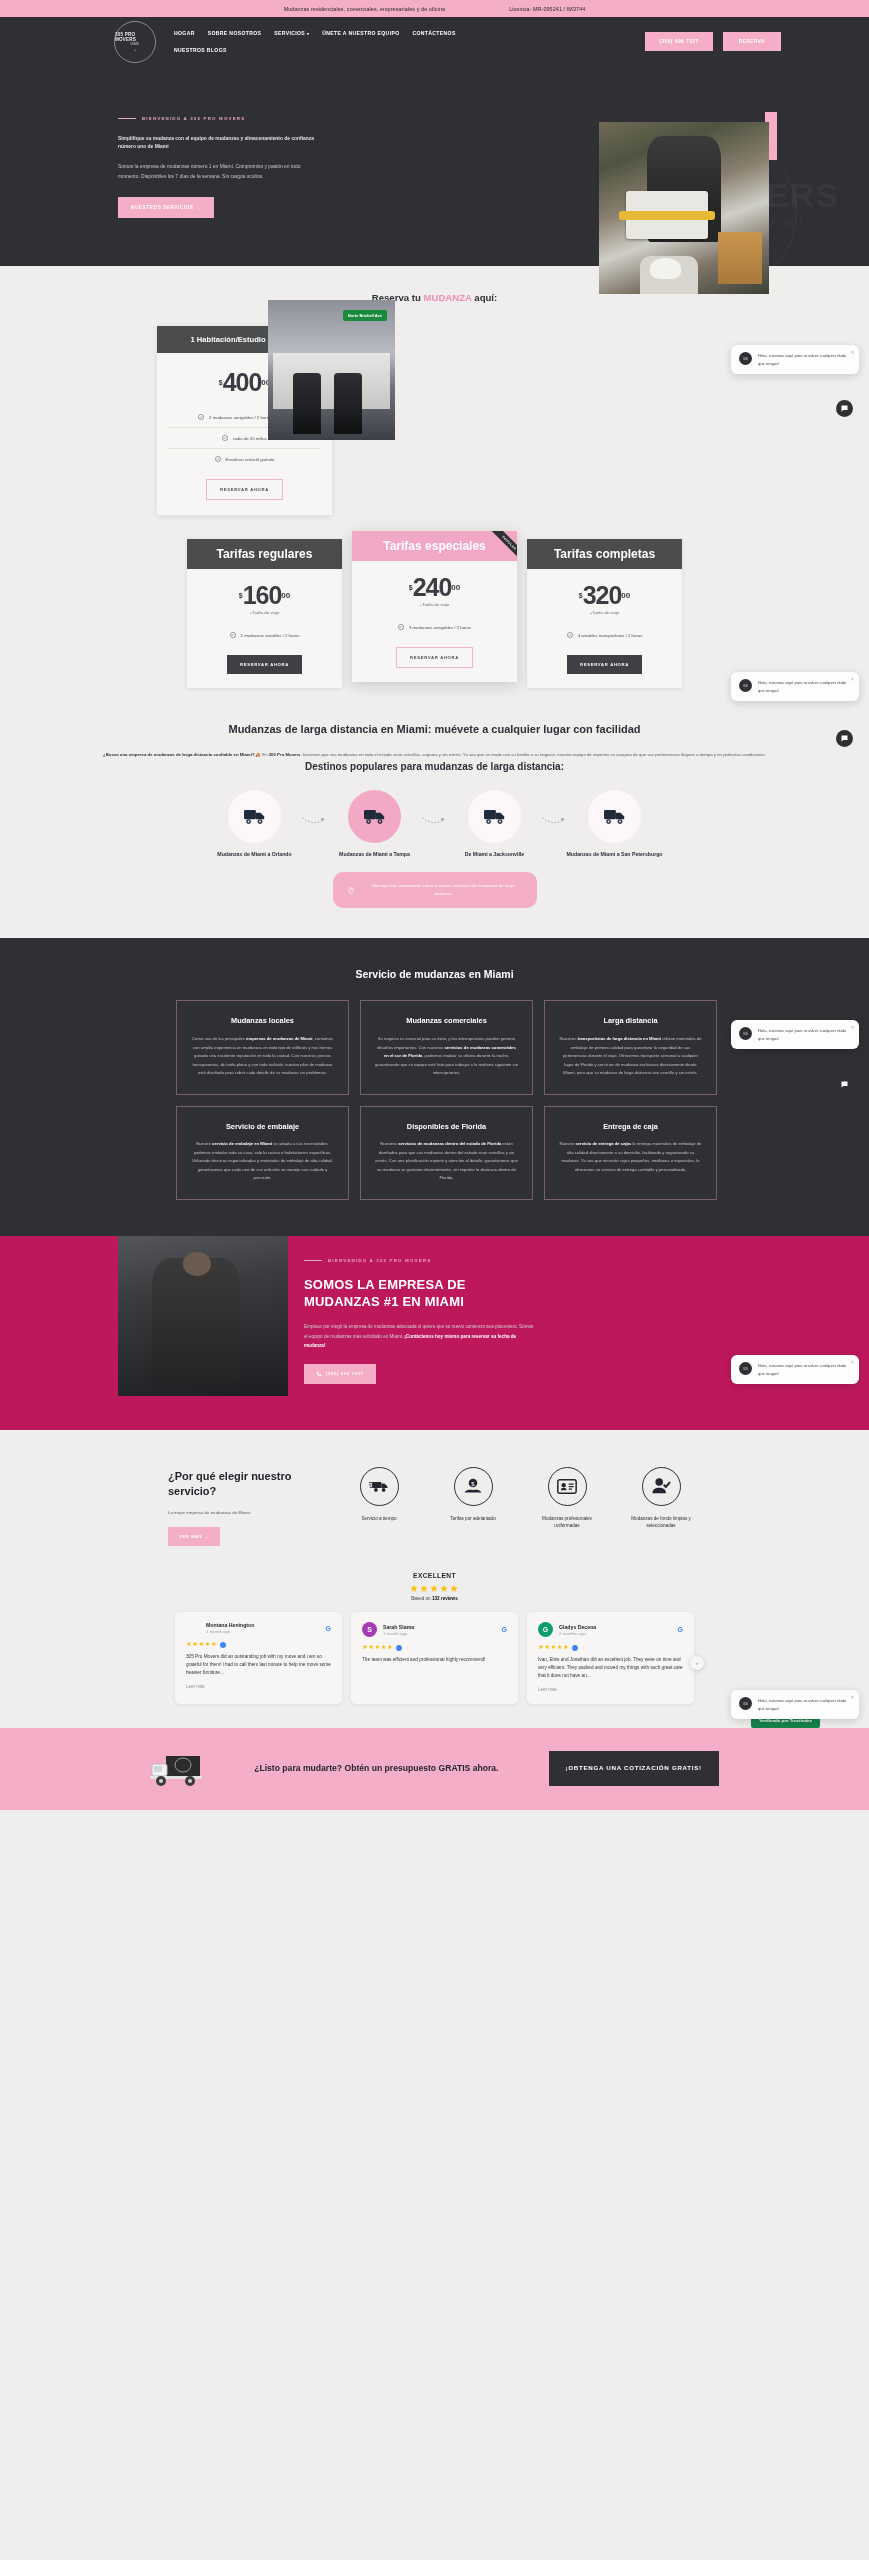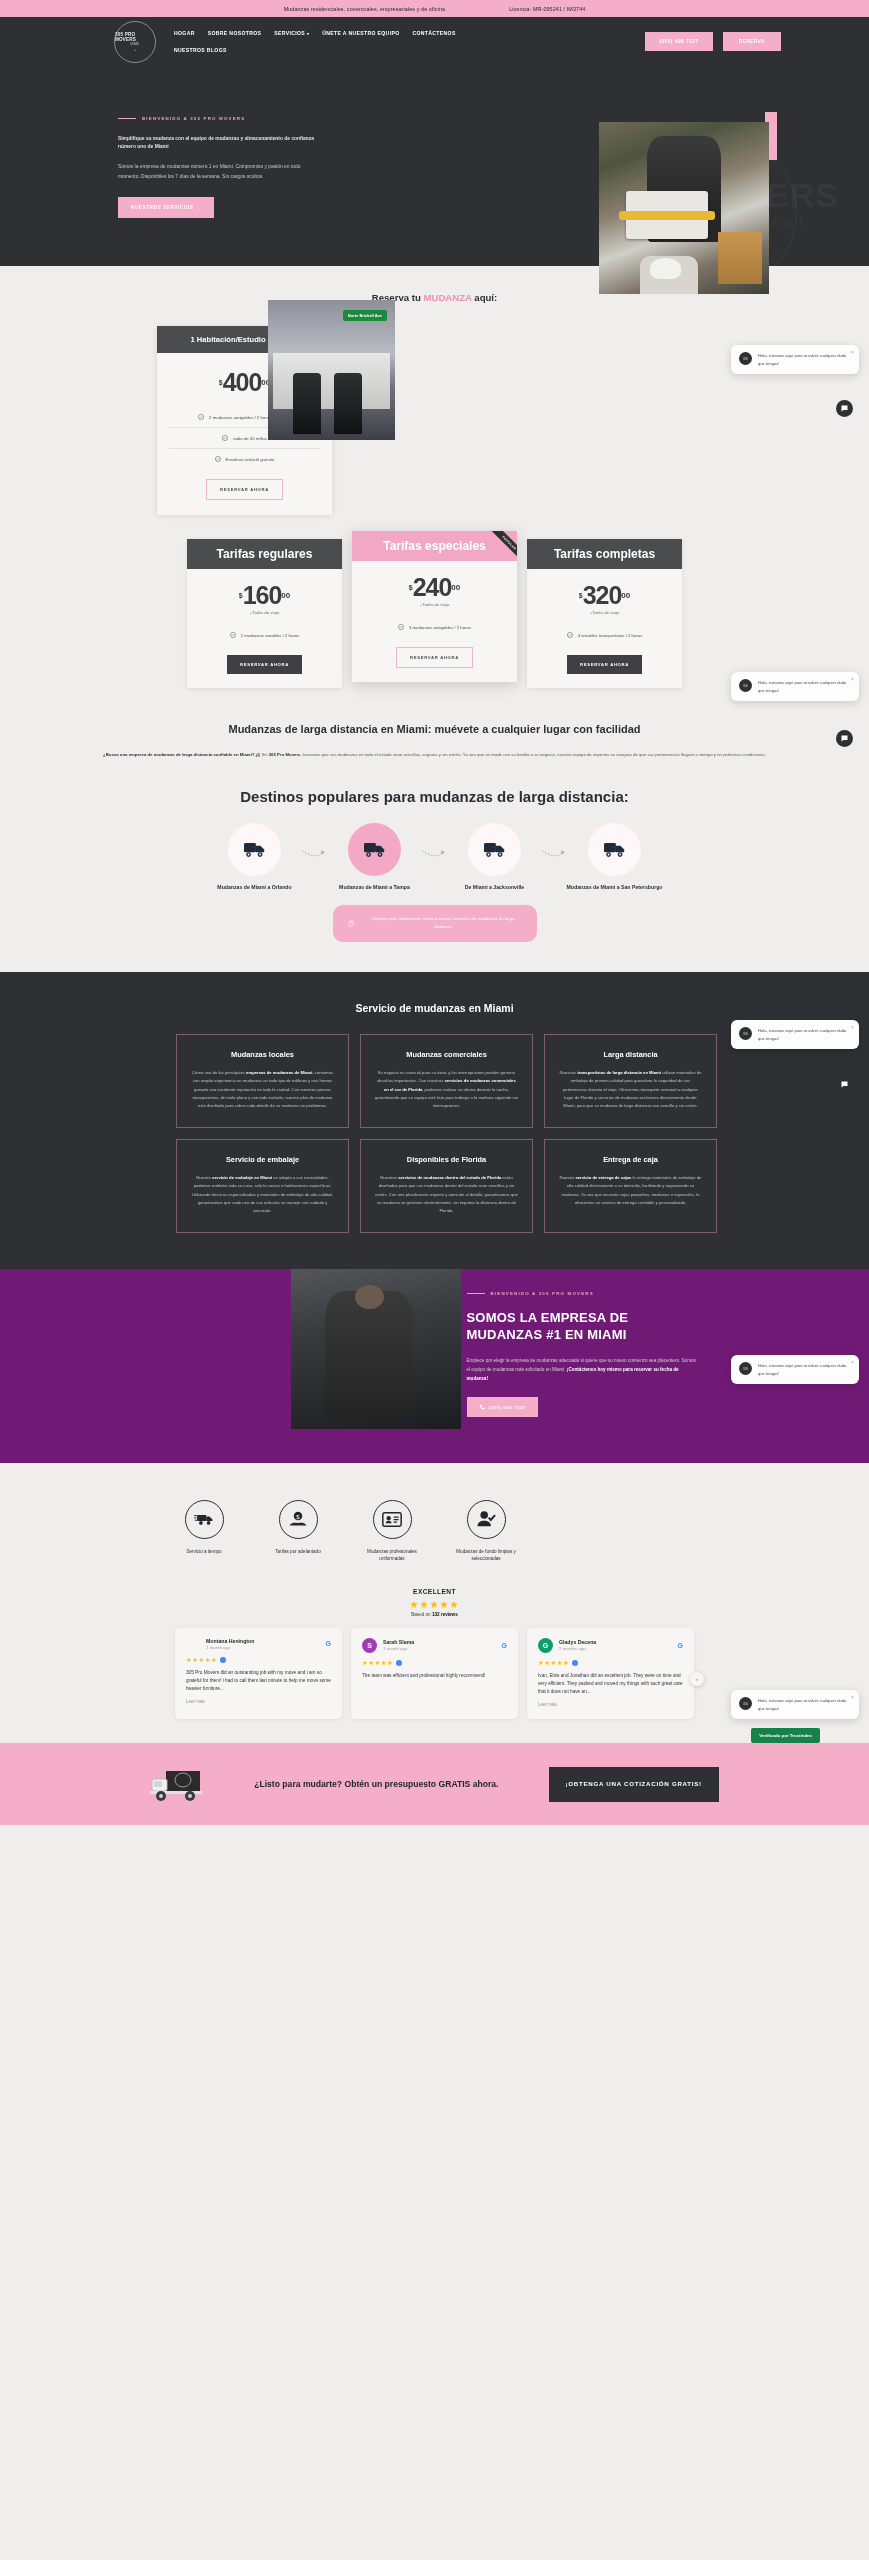--- a/index.html
+++ b/index.html
@@ -183,21 +183,21 @@
   h2.ld-title {
     text-align:center; font-size:11px; font-weight:bold; line-height:1.45;
     width:620px; margin:0 auto; color:#2b2f38;
   }
   .ld-p {
     width:668px; margin:13px auto 0 auto; text-align:center;
     font-size:4.3px; line-height:2.05; color:#555860;
   }
   .ld-p b { color:#2b2f38; }
   h3.dest-title {
-    text-align:center; font-size:15px; font-weight:bold; margin-top:26px;
+    text-align:center; font-size:10px; font-weight:bold; 
     width:470px; margin-left:auto; margin-right:auto; line-height:1.45;
   }
   .dests { display:flex; justify-content:center; gap:0; margin-top:16px; }
   .dest { width:120px; text-align:center; position:relative; }
   .dcircle {
     width:53px; height:53px; border-radius:50%; background:#fdf7f9; margin:0 auto;
     display:flex; align-items:center; justify-content:center;
   }
   .dcircle.on { background:#f3a8c6; }
   .dname { font-size:5.2px; font-weight:bold; color:#2b2f38; margin-top:8px; line-height:1.45;}
@@ -214,21 +214,21 @@
   .svc-grid {
     display:grid; grid-template-columns:repeat(3,173px); gap:11px;
     justify-content:center; margin-top:20px;padding-left:24px;
   }
   .svc-card { border:1px solid #7b5f6c; padding:15px 14px 16px 14px; text-align:center; }
   .svc-card h4 { color:#fff; font-size:7.4px; font-weight:bold; line-height:1.35; }
   .svc-card p { color:#c4c4c4; font-size:4.2px; line-height:2.0; margin-top:9px; }
   .svc-card p b { color:#ffffff; }
 
   
-  .about { background:#701a75; padding:0 0 34px 0; display:flex; gap:6px; padding-left:118px;justify-content:center; }
+  .about { background:#be185d; padding:0 0 34px 0; display:flex; gap:16px; padding-left:118px; }
   .about-img {
     width:170px; height:160px;
     background:linear-gradient(170deg,#55565a 0%,#3a3b3f 35%,#2a2b2e 70%,#1c1d20 100%);
     position:relative; overflow:hidden;
   }
   .about-img .p {
     position:absolute; left:20%; top:14%; width:52%; height:78%;
     background:linear-gradient(180deg,#3a3a3a,#242424); border-radius:22% 22% 4% 4%;
   }
   .about-img .head {
@@ -619,20 +619,25 @@
       <button class="btn-about">
         <svg width="6" height="6" viewBox="0 0 16 16">
             <path d="M3 2h3l1.5 3.5L6 7c1 2 2 3 4 4l1.5-1.5L15 11v3h-2C7 14 2 9 2 3V2z" fill="#fff"></path>
           </svg>
         <span>(305) 699 7327</span>
       </button>
     </div>
   </div>
 
   <div class="why">
+    <div class="why-left">
+      <h2>¿Por qué elegir nuestro servicio?</h2>
+      <p>La mejor empresa de mudanzas de Miami.</p>
+      <button class="btn-vermas">VER MÁS →</button>
+    </div>
     <div class="why-items">
       <div class="why-item">
         <div class="wcircle">
           <svg width="20" height="15" viewBox="0 0 26 18">
               <rect x="4" y="3" width="12" height="8" rx="1" fill="#23262e"></rect>
               <path d="M16 5h4l4 4v2h-8z" fill="#23262e"></path>
               <circle cx="9" cy="13.5" r="2.4" fill="#23262e"></circle>
               <circle cx="19" cy="13.5" r="2.4" fill="#23262e"></circle>
               <path d="M0 4h4M0 7h3M1 10h3" stroke="#23262e" stroke-width="1.2"></path>
             </svg>

